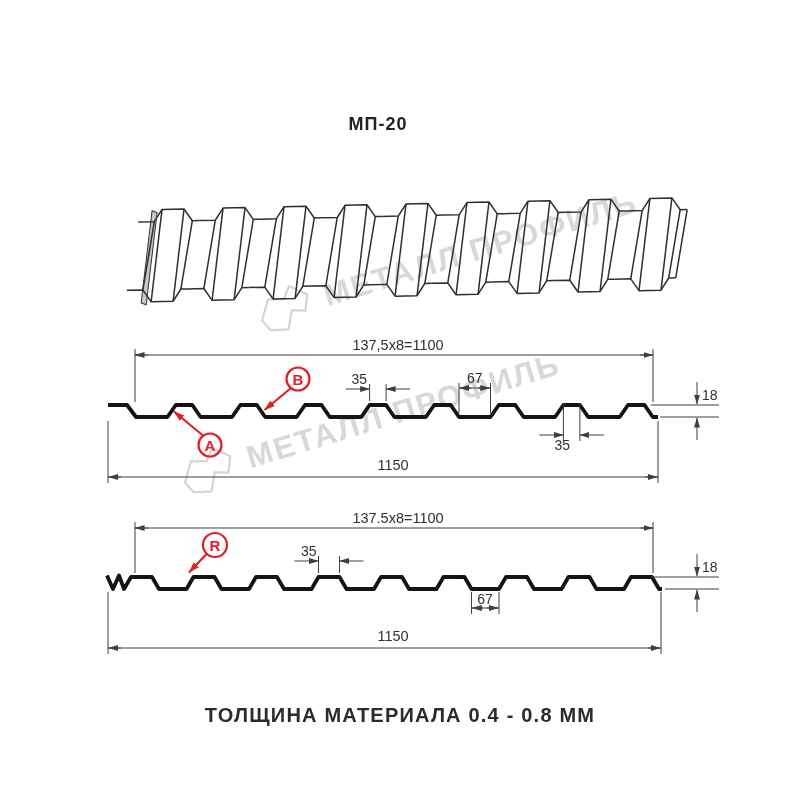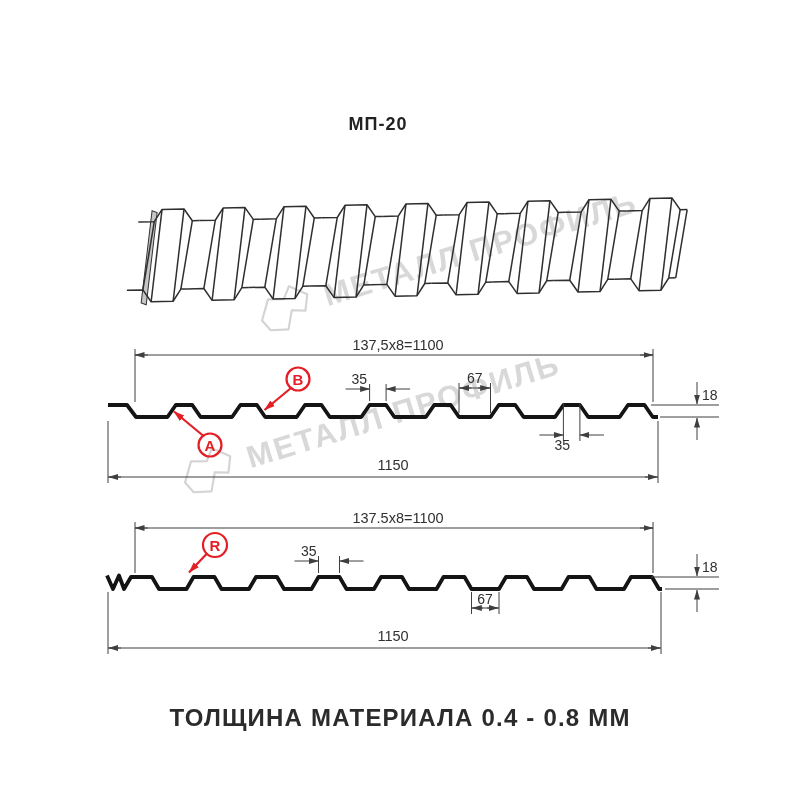--- a/index.html
+++ b/index.html
@@ -3,21 +3,21 @@
 <meta charset="utf-8">
 <style>
   html,body{margin:0;padding:0;background:#fff;}
   #canvas{position:relative;width:800px;height:800px;background:#fff;overflow:hidden;
           font-family:"Liberation Sans",sans-serif;}
   .abs{position:absolute;}
   #title{top:60px;left:0;width:800px;text-align:center;font-size:48px;font-weight:800;
          color:#1b1b1b;letter-spacing:1px;}
   #subtitle{top:114px;left:0;width:756px;text-align:center;font-size:18px;font-weight:600;
             color:#222;letter-spacing:1px;}
-  #footer{top:704px;left:0;width:800px;text-align:center;font-size:24px;font-weight:600;
+  #footer{top:704px;left:0;width:800px;text-align:center;font-size:20px;font-weight:600;
           color:#2b2b2b;letter-spacing:1.2px;}
   .wm{display:flex;align-items:center;gap:10px;transform:rotate(-17deg);
       transform-origin:0 50%;z-index:0;pointer-events:none;}
   .wm-text{font-size:31px;font-weight:700;letter-spacing:2px;color:#d8d8d8;white-space:nowrap;}
   #wm1{left:252px;top:293px;}
   #wm2{left:175px;top:455px;}
   svg.layer{position:absolute;left:0;z-index:2;}
   svg text{font-family:"Liberation Sans",sans-serif;}
   .dimtxt{font-size:14px;fill:#303030;}
   .dimtxt-lg{font-size:14.5px;fill:#303030;}

